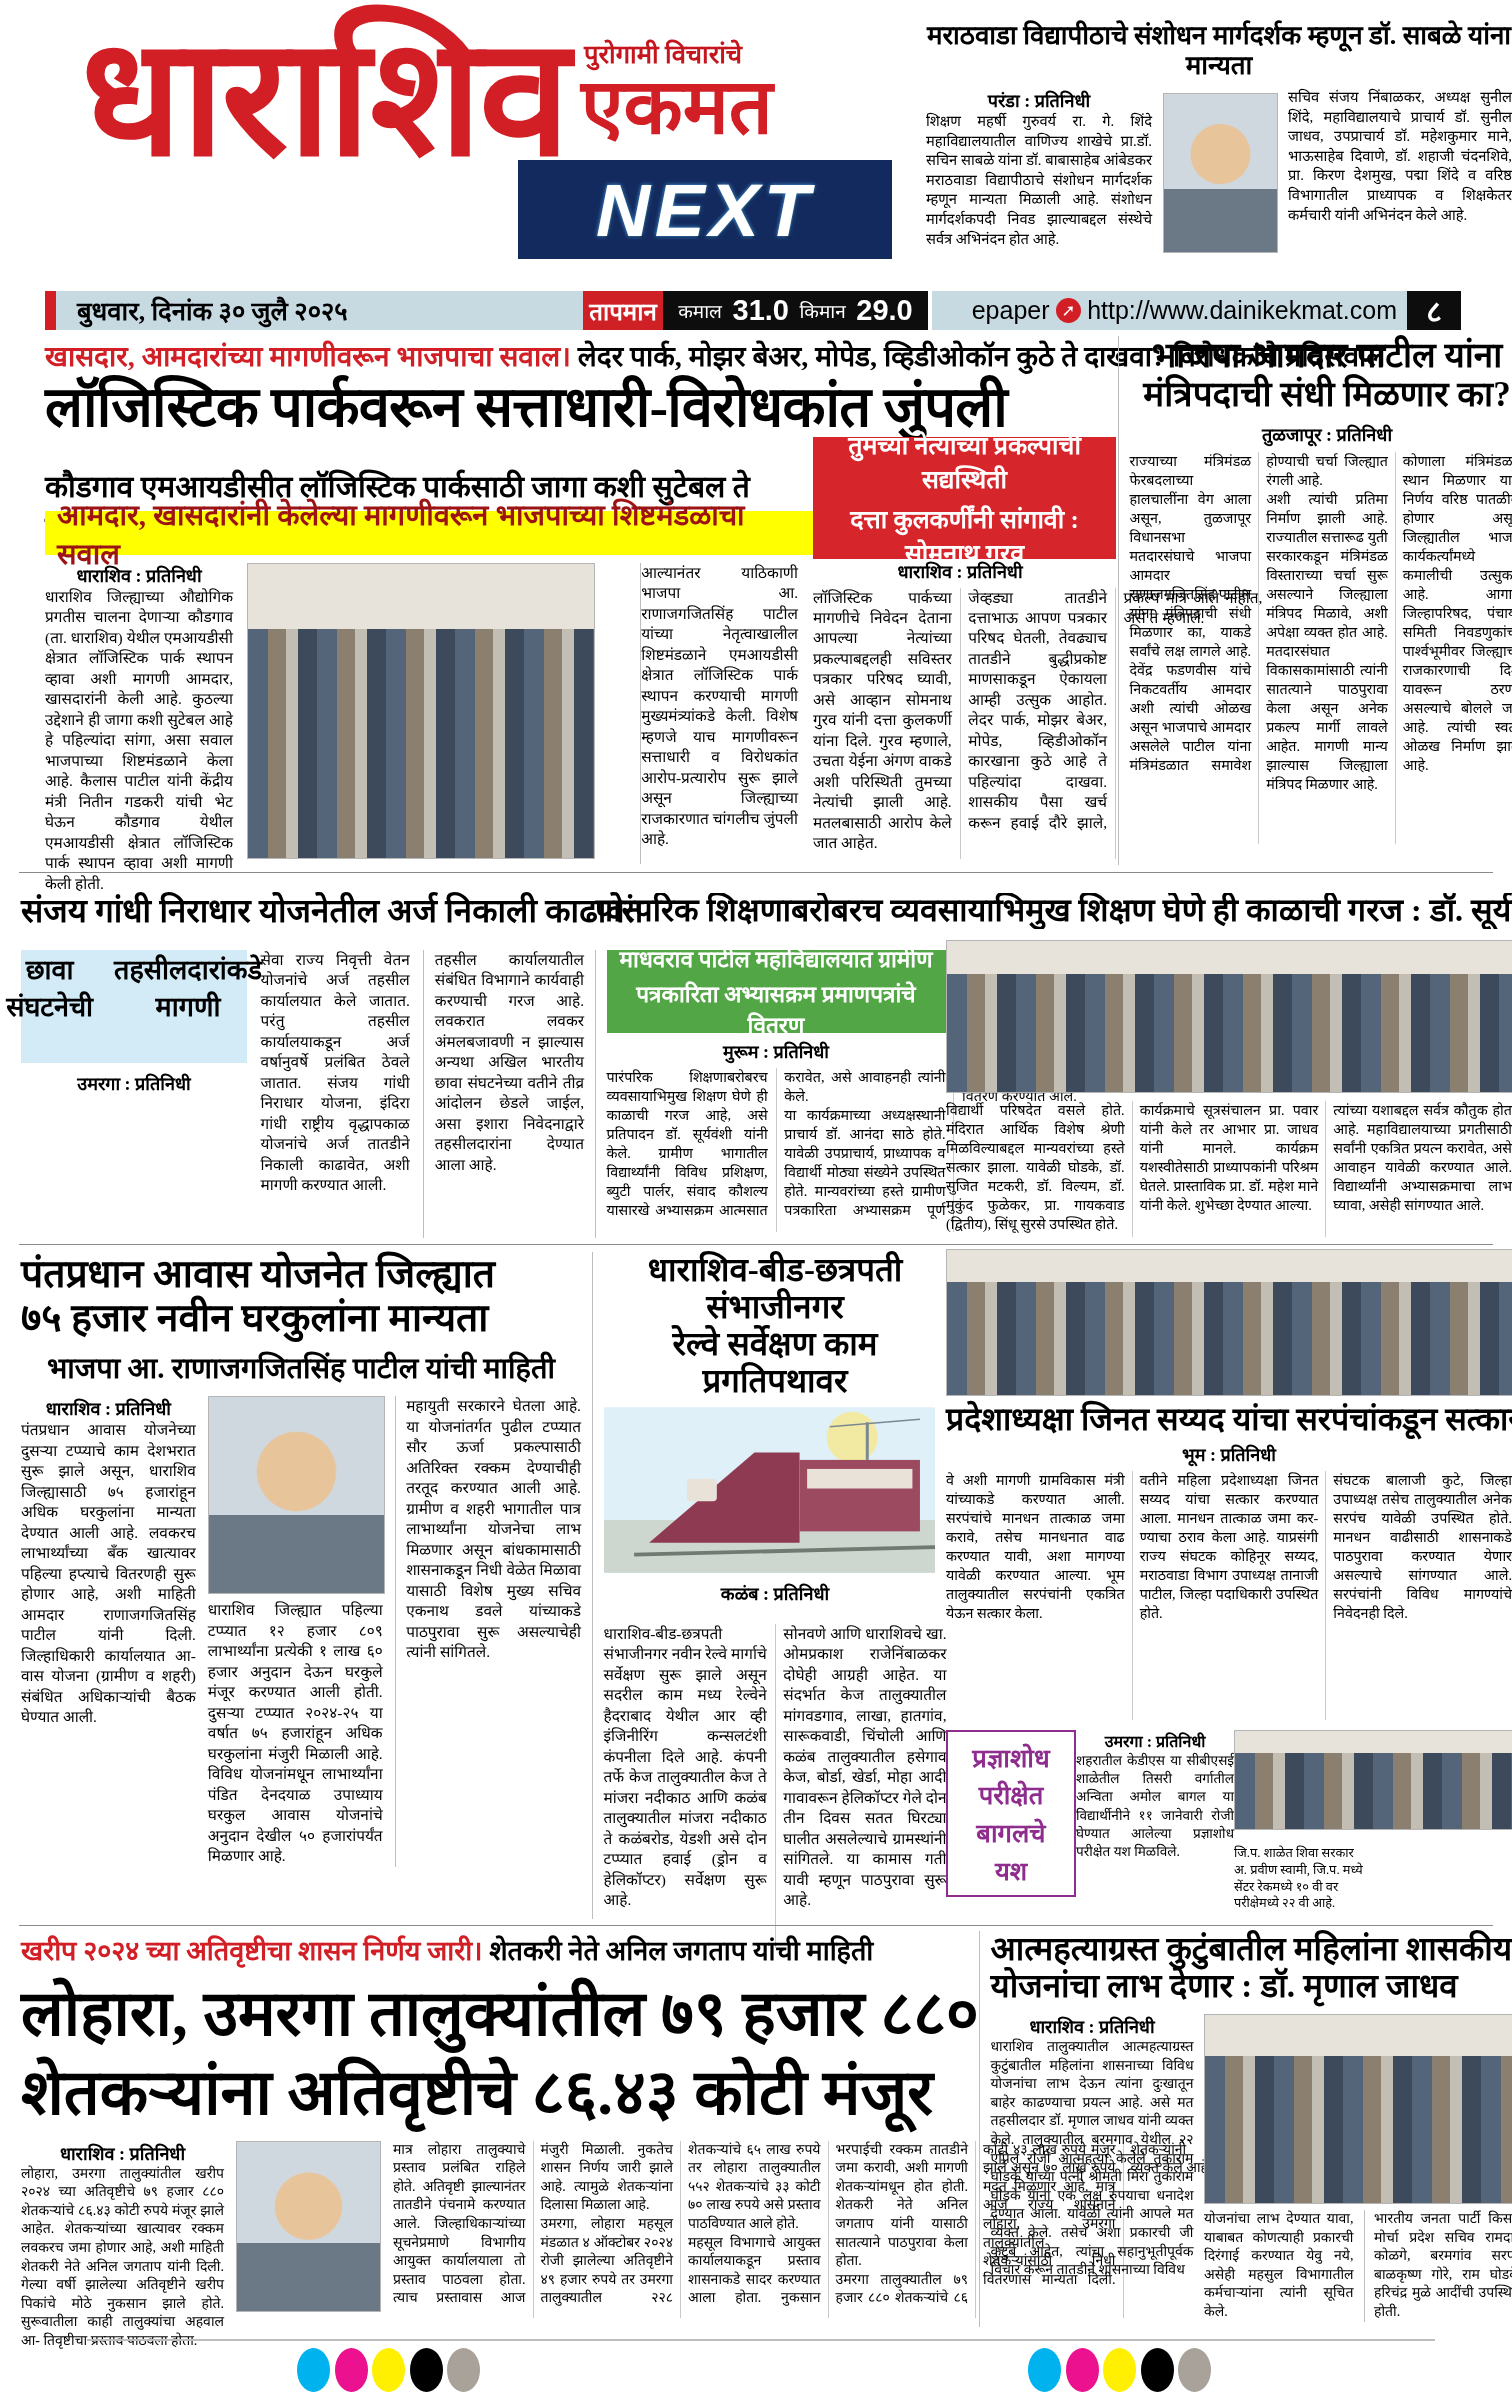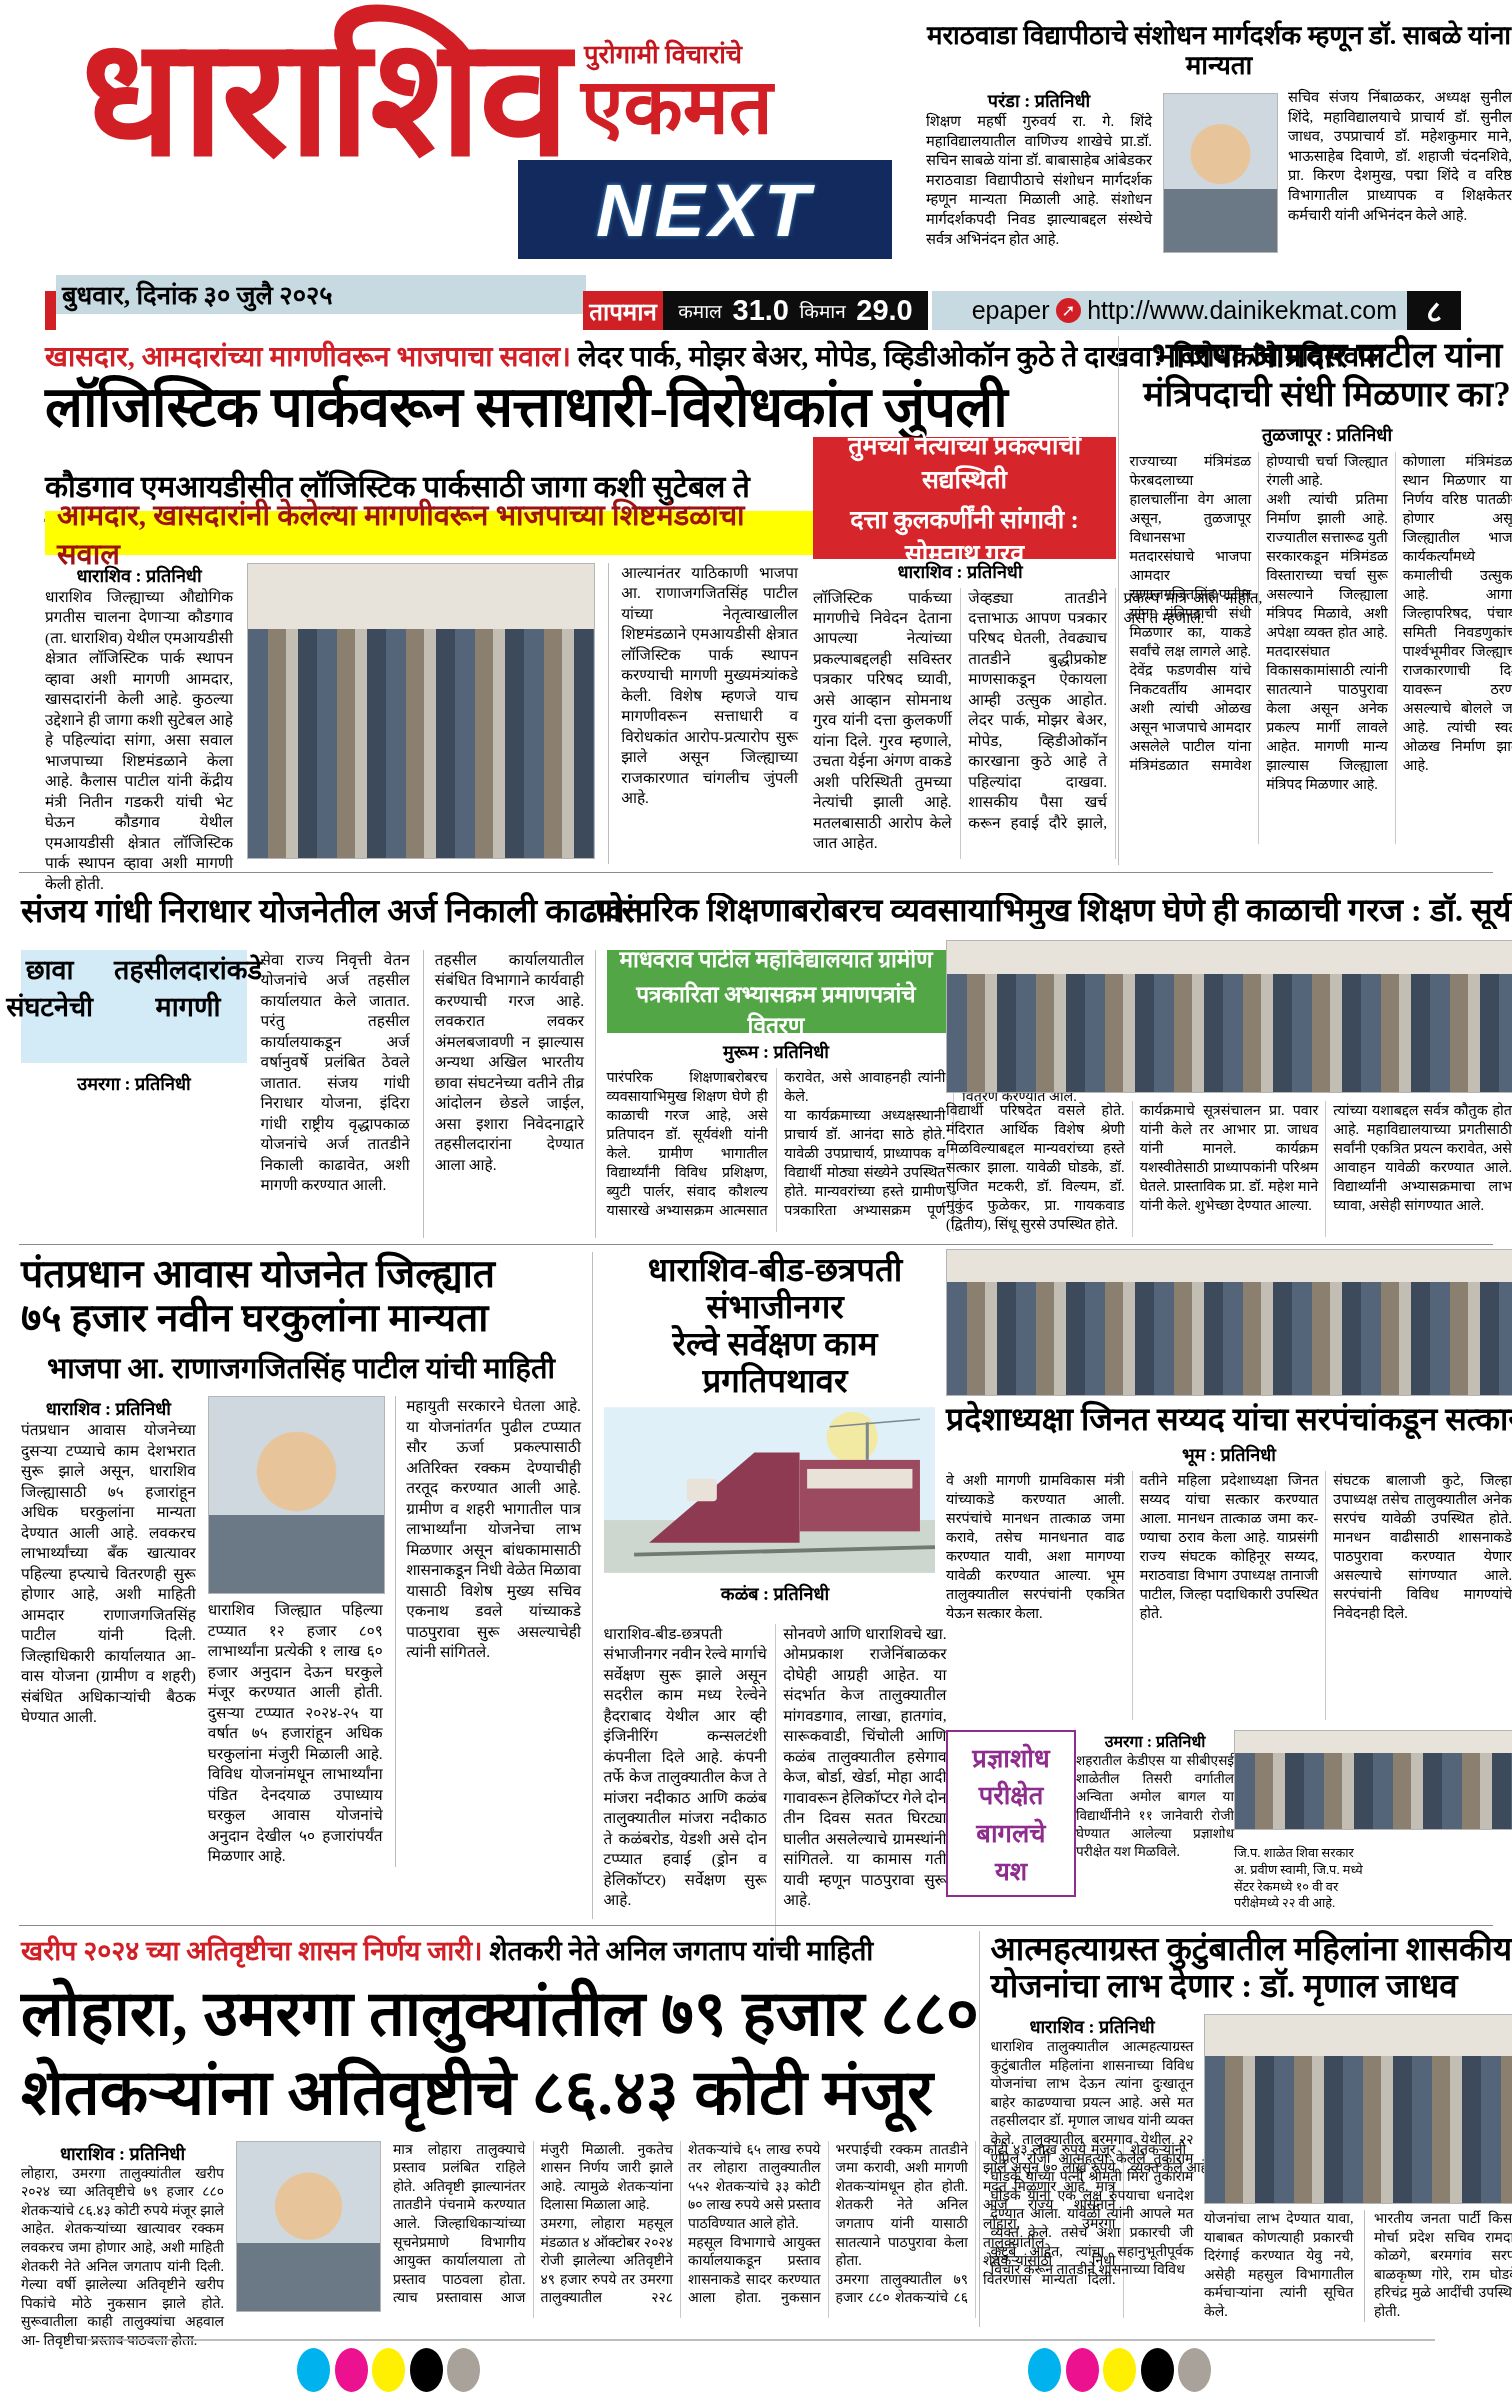--- a/index.html
+++ b/index.html
@@ -55,21 +55,21 @@
 <div class="page">
 
   <div class="abs masthead" style="left:81px;top:16.6px;width:497px;">धाराशिव</div>
   <div class="abs b" style="left:584px;top:36px;font-size:25.6px;color:#c4161c;">पुरोगामी विचारांचे</div>
   <div class="abs b" style="left:581px;top:65px;font-size:77px;line-height:1.1;color:#d21f26;">एकमत</div>
   <div class="abs next-box" style="left:518px;top:160px;width:374px;height:99px;">
     <span class="next-txt">NEXT</span>
   </div>
 
   <div class="abs" style="left:45px;top:291px;width:10.5px;height:39px;background:#d21f26;"></div>
-  <div class="abs bar bar-light" style="left:56px;top:275px;width:524px;height:39px;padding-left:6px;">
+  <div class="abs bar bar-light" style="left:56px;top:291px;width:524px;height:39px;padding-left:21px;">
     <span class="b" style="font-size:25.6px;">बुधवार, दिनांक ३० जुलै २०२५</span>
   </div>
   <div class="abs bar bar-red" style="left:583px;top:291px;width:80px;height:39px;justify-content:center;">
     <span class="b" style="font-size:24px;">तापमान</span>
   </div>
   <div class="abs bar bar-dark" style="left:663px;top:291px;width:265px;height:39px;justify-content:center;gap:10.5px;">
     <span style="font-size:19px;">कमाल</span>
     <span class="b" style="font-size:29px;font-family:'Liberation Sans',sans-serif;">31.0</span>
     <span style="font-size:19px;">किमान</span>
     <span class="b" style="font-size:29px;font-family:'Liberation Sans',sans-serif;">29.0</span>
@@ -107,21 +107,21 @@
     <span>तुमच्या नेत्यांच्या प्रकल्पाची सद्यस्थिती</span>
     <span>दत्ता कुलकर्णींनी सांगावी : सोमनाथ गुरव</span>
   </div>
 
   <div class="abs" style="left:45px;top:563px;width:753px;height:301px;display:flex;gap:13.6px;">
     <div style="width:188px;">
       <div class="dateline">धाराशिव : प्रतिनिधी</div>
       <div class="body-txt">धाराशिव जिल्ह्याच्या औद्योगिक प्रगतीस चालना देणाऱ्या कौडगाव (ता. धाराशिव) येथील एमआयडीसी क्षेत्रात लॉजिस्टिक पार्क स्थापन व्हावा अशी मागणी आमदार, खासदारांनी केली आहे. कुठल्या उद्देशाने ही जागा कशी सुटेबल आहे हे पहिल्यांदा सांगा, असा सवाल भाजपाच्या शिष्टमंडळाने केला आहे. कैलास पाटील यांनी केंद्रीय मंत्री नितीन गडकरी यांची भेट घेऊन कौडगाव येथील एमआयडीसी क्षेत्रात लॉजिस्टिक पार्क स्थापन व्हावा अशी मागणी केली होती.</div>
     </div>
     <div class="ph ph-people" style="width:346px;height:294px;flex:none;"></div>
-    <div class="body-txt vr" style="flex:1;padding-left:12px;">आल्यानंतर याठिकाणी भाजपा आ. राणाजगजितसिंह पाटील यांच्या नेतृत्वाखालील शिष्टमंडळाने एमआयडीसी क्षेत्रात लॉजिस्टिक पार्क स्थापन करण्याची मागणी मुख्यमंत्र्यांकडे केली. विशेष म्हणजे याच मागणीवरून सत्ताधारी व विरोधकांत आरोप-प्रत्यारोप सुरू झाले असून जिल्ह्याच्या राजकारणात चांगलीच जुंपली आहे.</div>
+    <div class="body-txt vr" style="flex:1;margin-left:32px;">आल्यानंतर याठिकाणी भाजपा आ. राणाजगजितसिंह पाटील यांच्या नेतृत्वाखालील शिष्टमंडळाने एमआयडीसी क्षेत्रात लॉजिस्टिक पार्क स्थापन करण्याची मागणी मुख्यमंत्र्यांकडे केली. विशेष म्हणजे याच मागणीवरून सत्ताधारी व विरोधकांत आरोप-प्रत्यारोप सुरू झाले असून जिल्ह्याच्या राजकारणात चांगलीच जुंपली आहे.</div>
   </div>
 
   <div class="abs" style="left:813px;top:559px;width:294px;height:306px;">
     <div class="dateline">धाराशिव : प्रतिनिधी</div>
     <div class="cols2" style="margin-top:4.5px;height:271px;">
       <div class="body-txt">लॉजिस्टिक पार्कच्या मागणीचे निवेदन देताना आपल्या नेत्यांच्या प्रकल्पाबद्दलही सविस्तर पत्रकार परिषद घ्यावी, असे आव्हान सोमनाथ गुरव यांनी दत्ता कुलकर्णी यांना दिले. गुरव म्हणाले, उचता येईना अंगण वाकडे अशी परिस्थिती तुमच्या नेत्यांची झाली आहे. मतलबासाठी आरोप केले जात आहेत.</div>
       <div class="body-txt">जेव्हड्या तातडीने दत्ताभाऊ आपण पत्रकार परिषद घेतली, तेवढ्याच तातडीने बुद्धीप्रकोष्ट माणसाकडून ऐकायला आम्ही उत्सुक आहोत. लेदर पार्क, मोझर बेअर, मोपेड, व्हिडीओकॉन कारखाना कुठे आहे ते पहिल्यांदा दाखवा. शासकीय पैसा खर्च करून हवाई दौरे झाले, प्रकल्प मात्र आले नाहीत, असे ते म्हणाले.</div>
     </div>
   </div>
 

